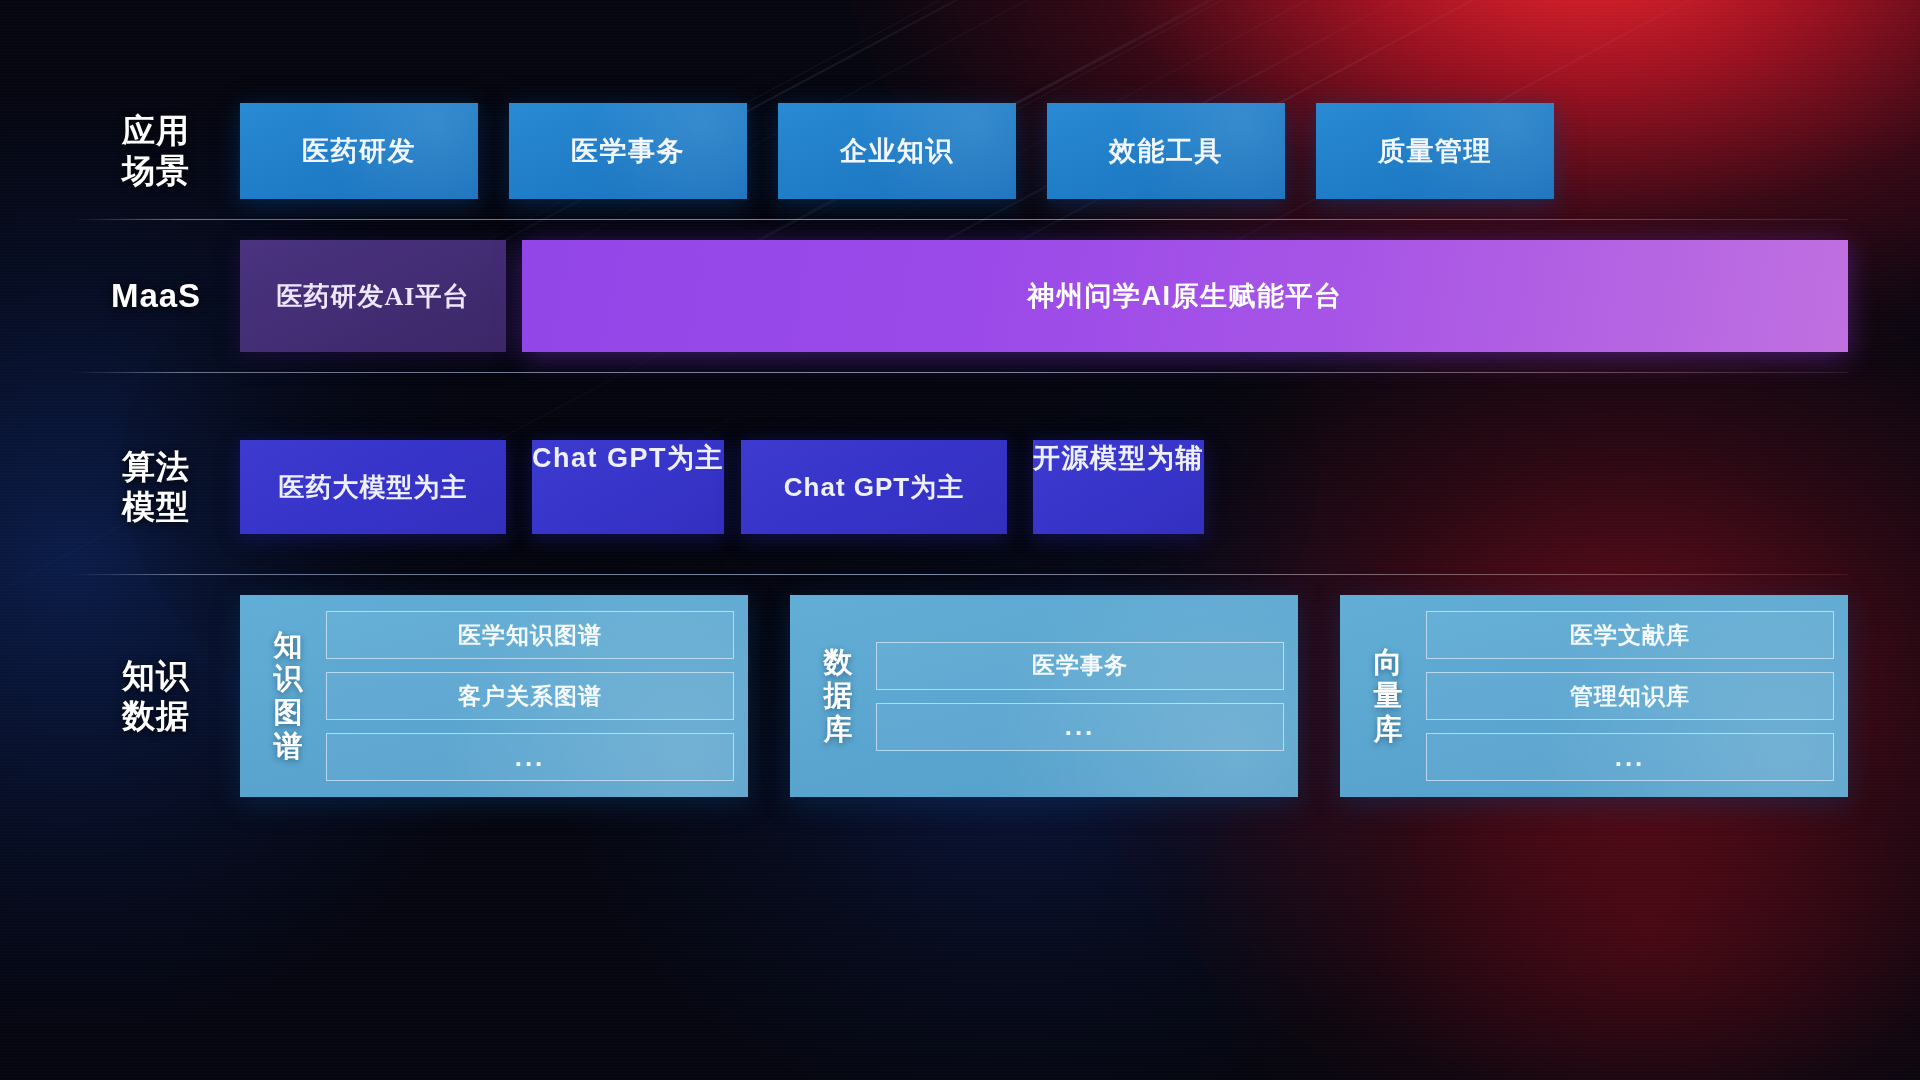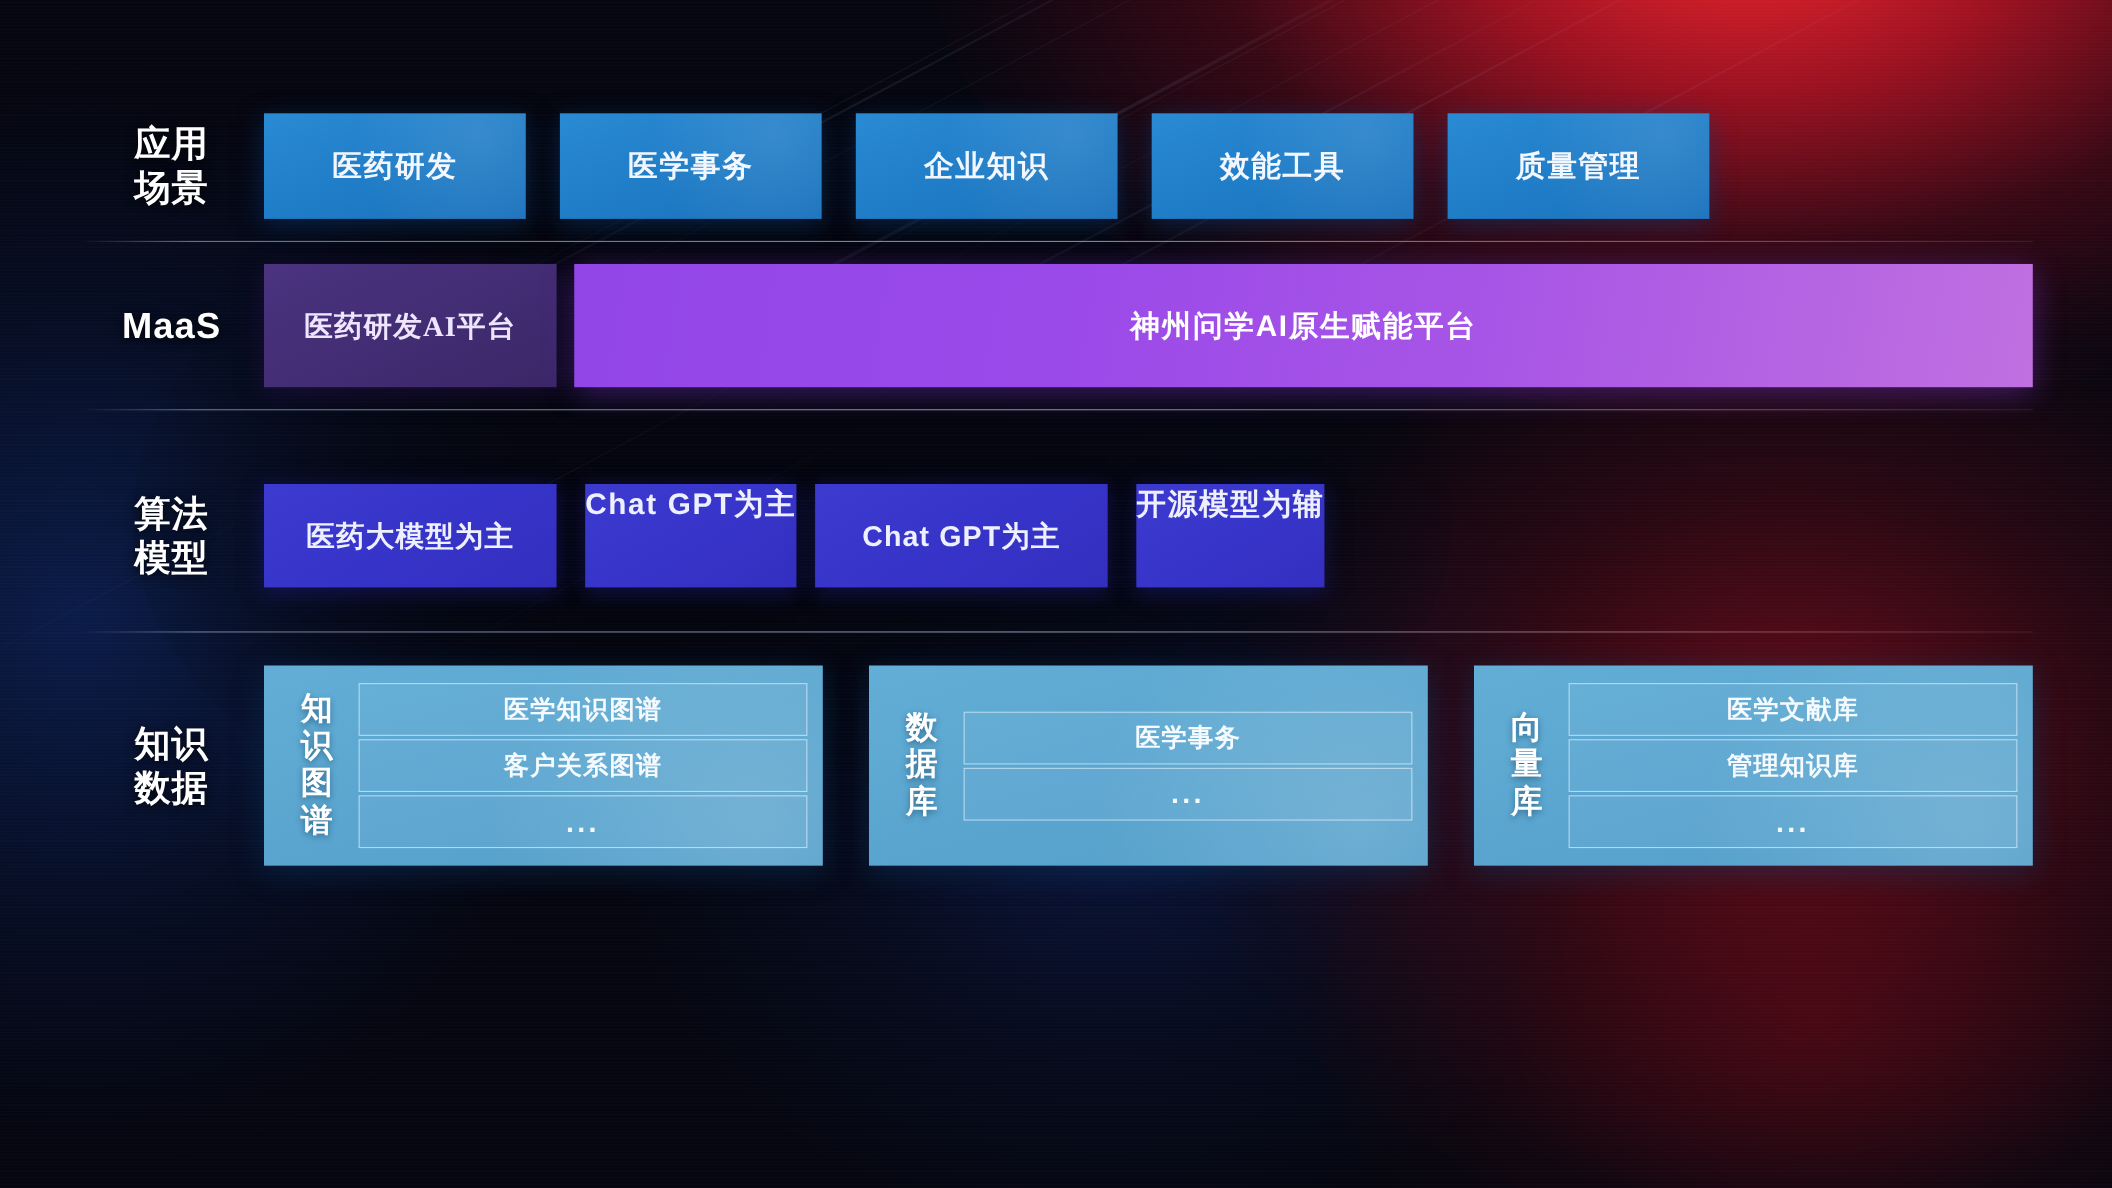--- a/index.html
+++ b/index.html
@@ -191,21 +191,21 @@
     width:76px; flex:0 0 76px;
     display:flex; flex-direction:column;
     align-items:center; justify-content:center;
     color:#ffffff; font-size:29px; font-weight:700;
     line-height:1.16; letter-spacing:0;
     text-shadow:0 2px 6px rgba(0,30,60,.45);
     z-index:1;
   }
   .kcard-items {
     flex:1; display:flex; flex-direction:column;
-    gap:3px; justify-content:center;
+    gap:13px; justify-content:center;
     z-index:1;
   }
   .kitem {
     height:48px;
     border:1px solid rgba(235,245,255,.62);
     display:flex; align-items:center; justify-content:center;
     color:#f4fafe; font-size:23px; font-weight:700; letter-spacing:1px;
     background:rgba(255,255,255,.045);
   }
   .kitem.ellipsis { font-size:26px; letter-spacing:3px; font-weight:700; }

